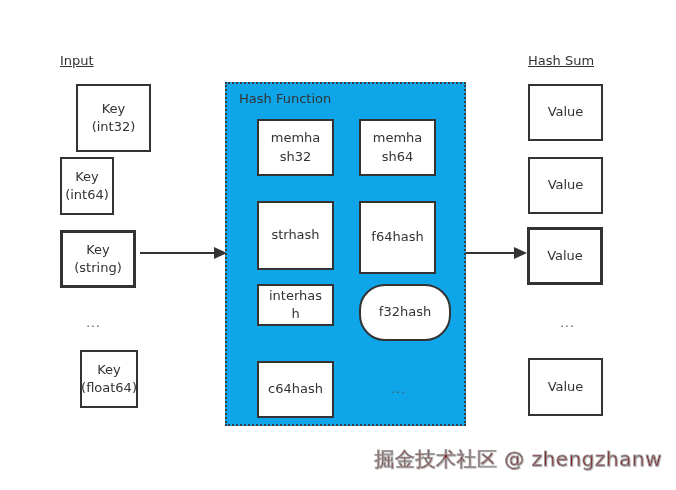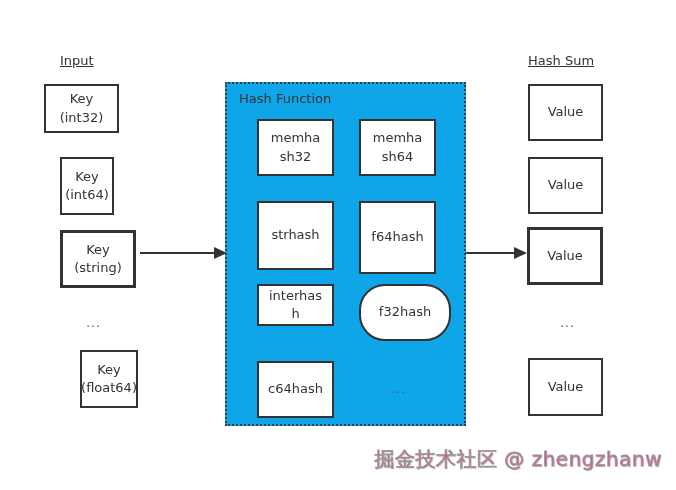--- a/index.html
+++ b/index.html
@@ -66,34 +66,34 @@
     width: 0; height: 0;
     border-top: 6px solid transparent;
     border-bottom: 6px solid transparent;
     border-left: 13px solid #333333;
   }
   .watermark {
     position: absolute;
     right: 14px; top: 446px;
     font-size: 20px;
     letter-spacing: 0.5px;
-    color: #ec4899;
+    color: #7f1d1d;
     -webkit-text-stroke: 0.9px #9a9a9a;
     text-shadow: 1px 1px 1px #c8c8c8;
     white-space: nowrap;
   }
 </style>
 </head>
 <body>
 
 <div class="canvas">
 
   <div class="col-title" style="left:60px; top:53px;">Input</div>
 
-  <div class="box" style="left:44px; top:84px; width:75px; height:49px;">
+  <div class="box" style="left:76px; top:84px; width:75px; height:68px;">
     <span class="key-label">Key (int32)</span>
   </div>
 
   <div class="box" style="left:60px; top:157px; width:54px; height:58px;">
     <span class="key-label">Key (int64)</span>
   </div>
 
   <div class="box bold" style="left:60px; top:230px; width:76px; height:58px;">
     <span class="key-label">Key (string)</span>
   </div>

